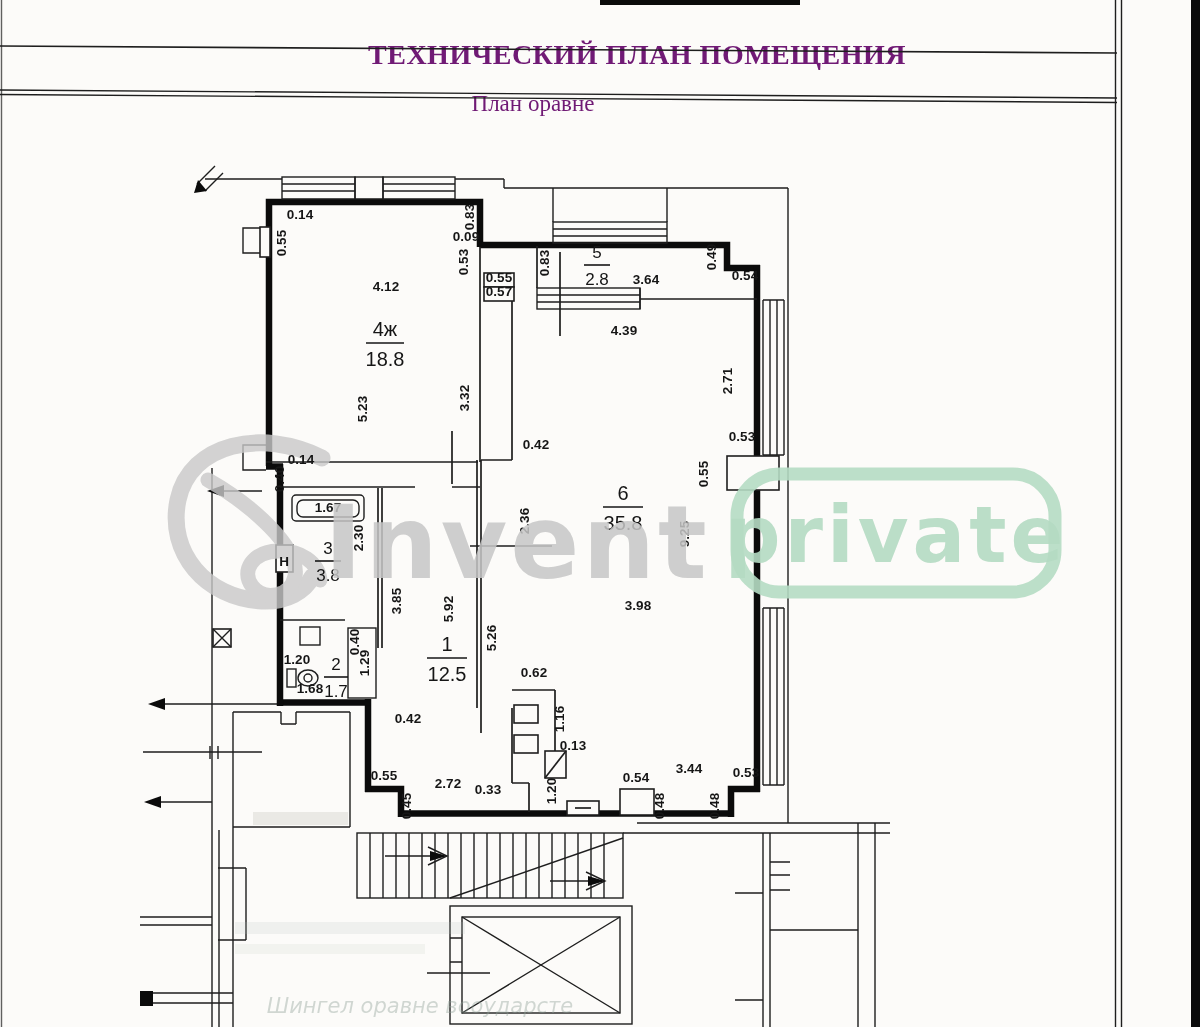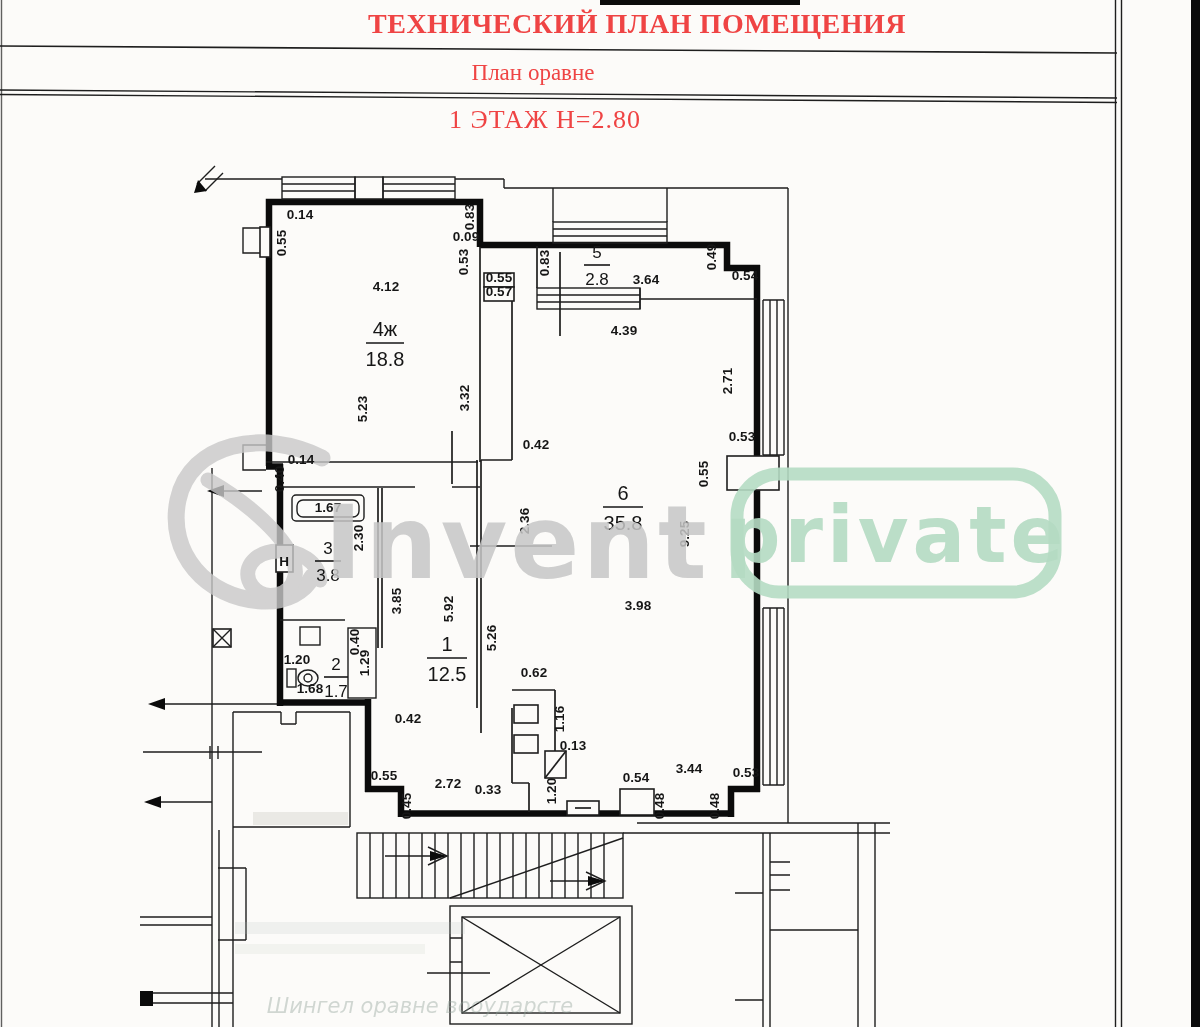--- a/index.html
+++ b/index.html
@@ -1,18 +1,18 @@
 <!DOCTYPE html>
 <html><head>
 <meta charset="utf-8">
 <style>
   html,body{margin:0;padding:0;background:#e8e8e8;}
   .page{position:relative;width:1200px;height:1027px;background:#fcfbf9;overflow:hidden;
         font-family:"Liberation Sans",sans-serif;}
-  .hdr{position:absolute;transform:translateX(-50%);white-space:nowrap;color:#ef4444;}
+  .hdr{position:absolute;transform:translateX(-50%);white-space:nowrap;color:#701a75;margin-top:31px;}
   .hdr-title{top:8px;left:637px;font:700 28px "Liberation Serif",serif;letter-spacing:.5px;}
   .hdr-sub{top:60px;left:533px;font:400 23px "Liberation Serif",serif;}
   .hdr-floor{top:105px;left:545px;font:400 26px "Liberation Serif",serif;letter-spacing:1px;}
   svg{position:absolute;top:0;left:0;}
   svg .ln{stroke:#1e1e1e;fill:none;}
   svg .thick{stroke:#0b0b0b;stroke-width:6.5;fill:none;}
   svg .thin{stroke:#1e1e1e;stroke-width:1.7;fill:none;}
   svg .win{stroke:#1e1e1e;stroke-width:1.4;fill:none;}
   svg .whitebox{stroke:#1e1e1e;stroke-width:1.6;fill:#fcfbf9;}
   svg .fillblk{fill:#0b0b0b;stroke:none;}
@@ -21,21 +21,20 @@
   text.wm{font-family:"DejaVu Sans",sans-serif;font-weight:700;}
   text.stamp{font-family:"DejaVu Sans",sans-serif;font-style:italic;}
 </style>
 </head>
 <body>
 
 <div class="page">
 
   <div class="hdr hdr-title">ТЕХНИЧЕСКИЙ ПЛАН ПОМЕЩЕНИЯ</div>
   <div class="hdr hdr-sub">План оравне</div>
-  <div class="hdr hdr-floor">1 ЭТАЖ Н=2.80</div>
 
   <svg id="plan-svg" width="1200" height="1027" viewBox="0 0 1200 1027">
 
     <g>
       <rect class="fillblk" x="600" y="0" width="200" height="5"></rect>
       <path class="ln" stroke-width="1.6" d="M 0,46 L 1117,53"></path>
       <path class="ln" stroke-width="1.4" d="M 0,90 L 1117,98 M 0,94.5 L 1117,102.5"></path>
       <path class="ln" stroke-width="1.4" d="M 1115.5,0 V 1027 M 1121.5,0 V 1027"></path>
       <rect class="fillblk" x="1191" y="0" width="9" height="1027"></rect>
       <path class="ln" stroke-width="1.4" opacity=".7" d="M 1.5,0 V 1027"></path>

